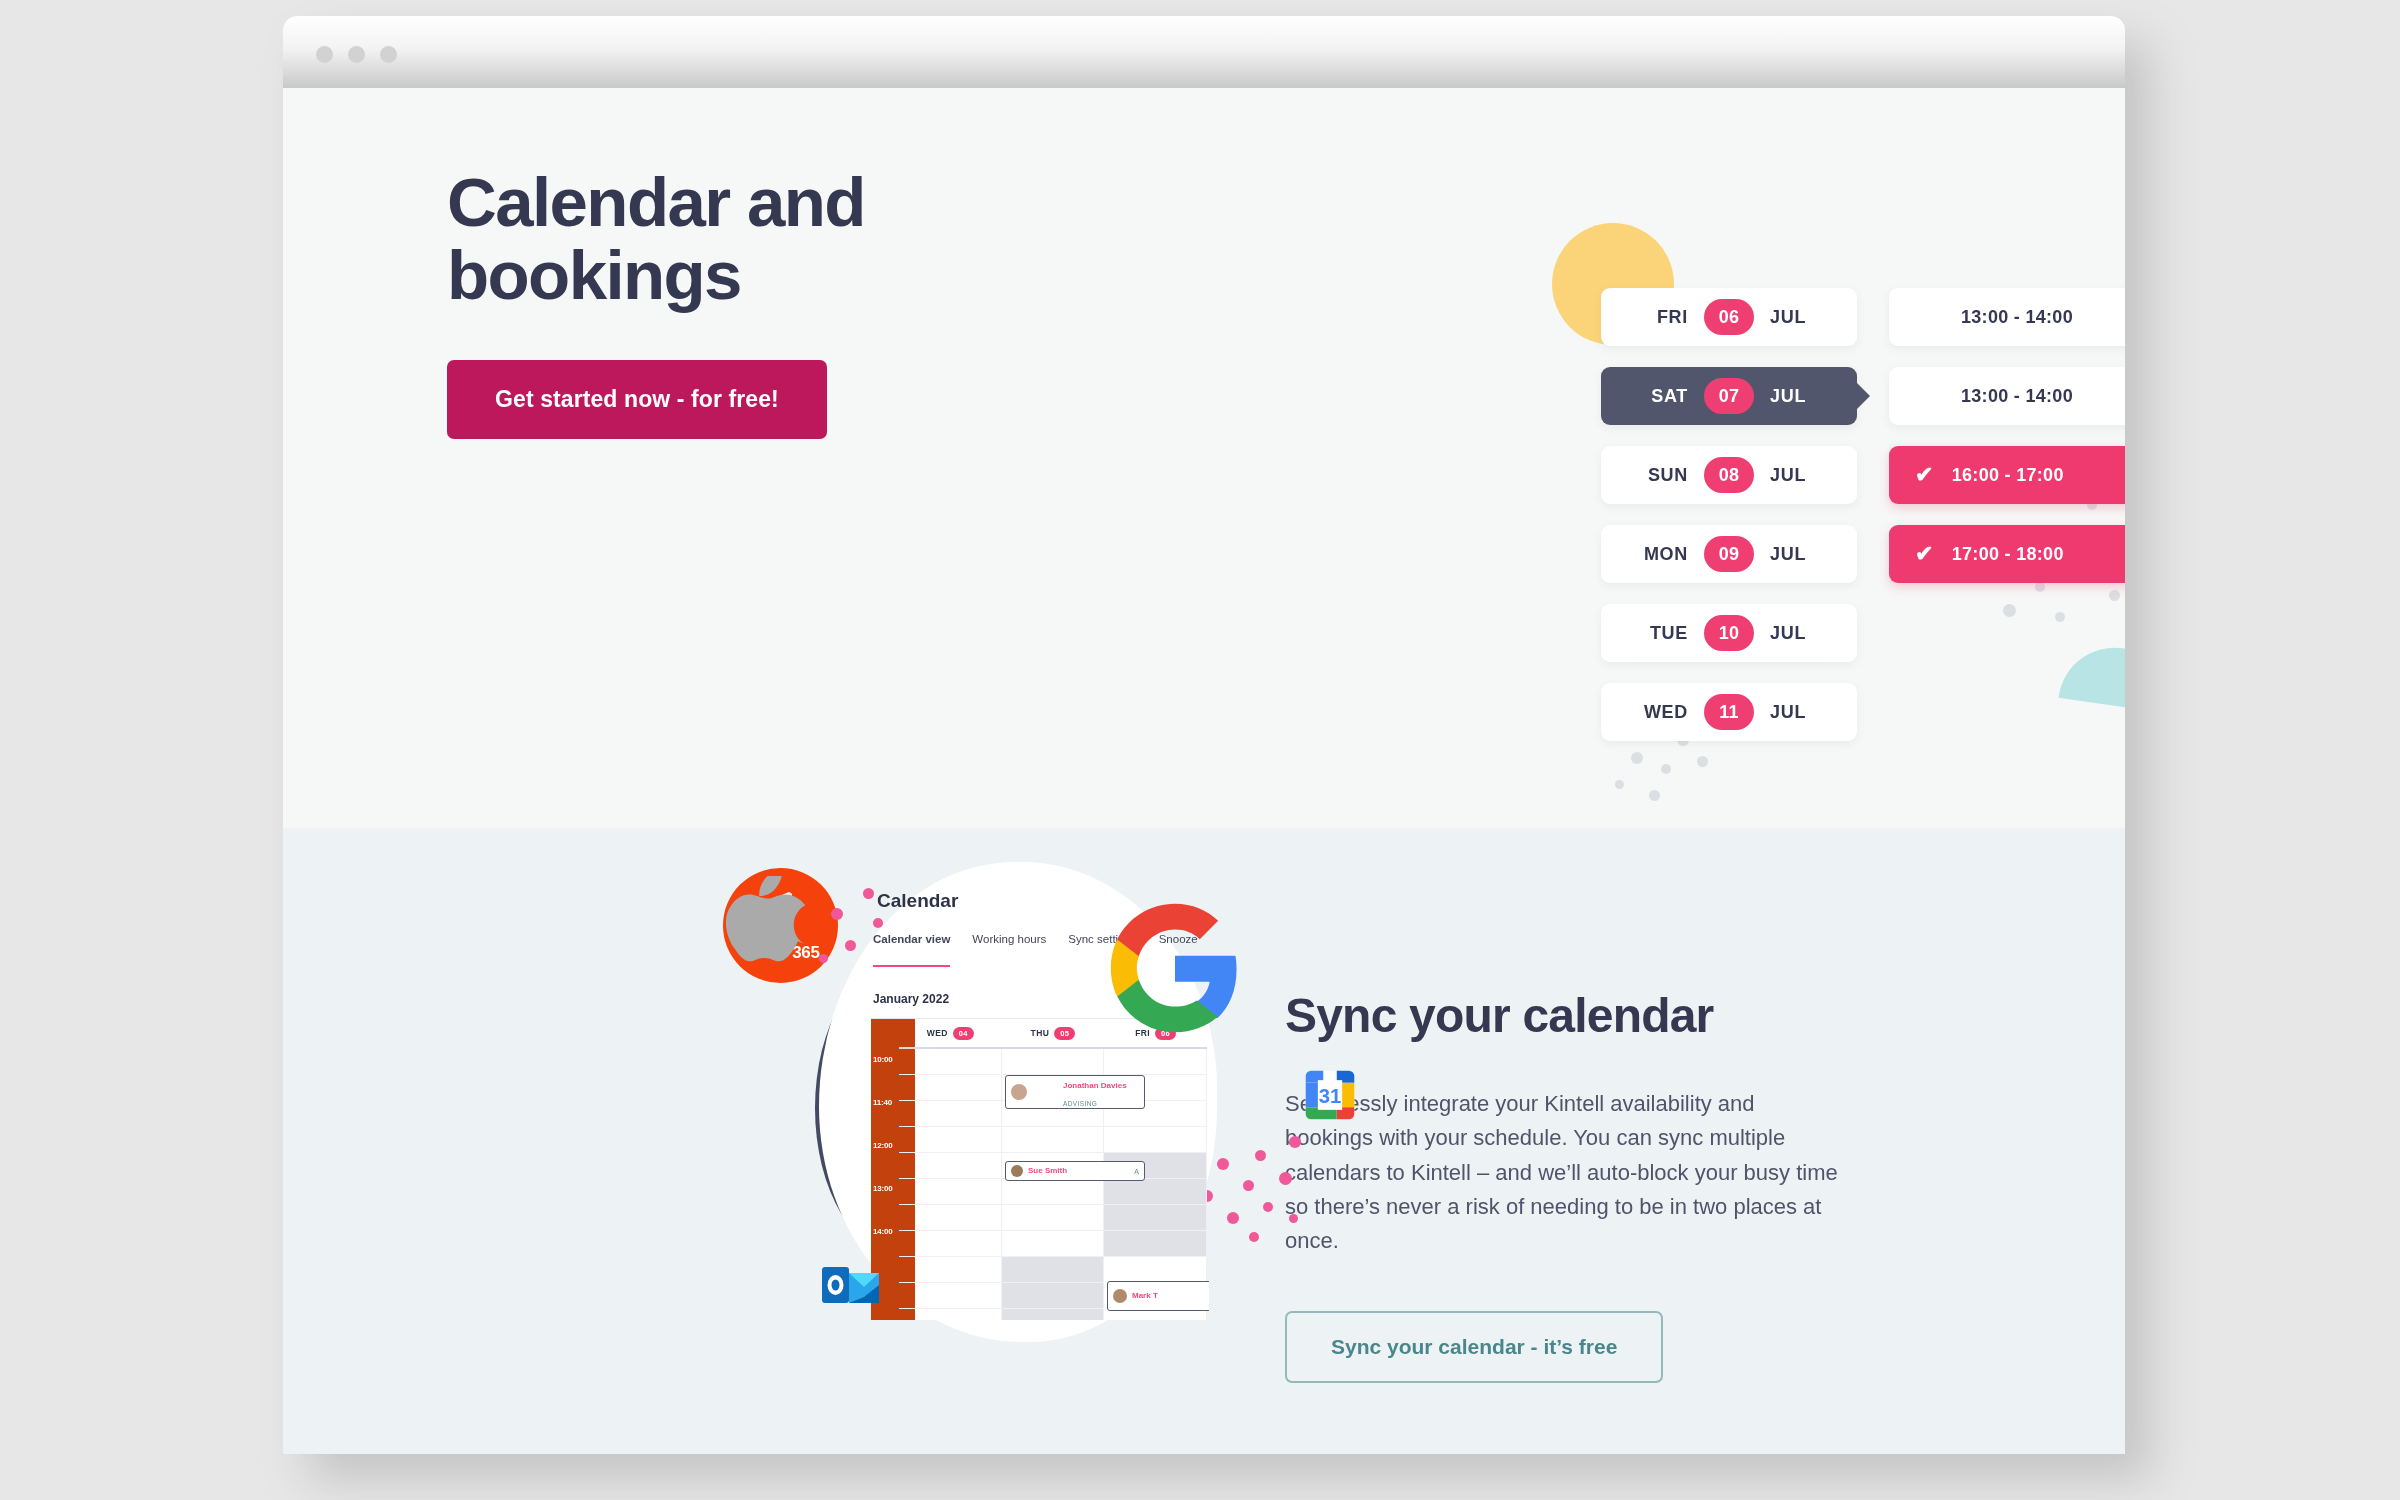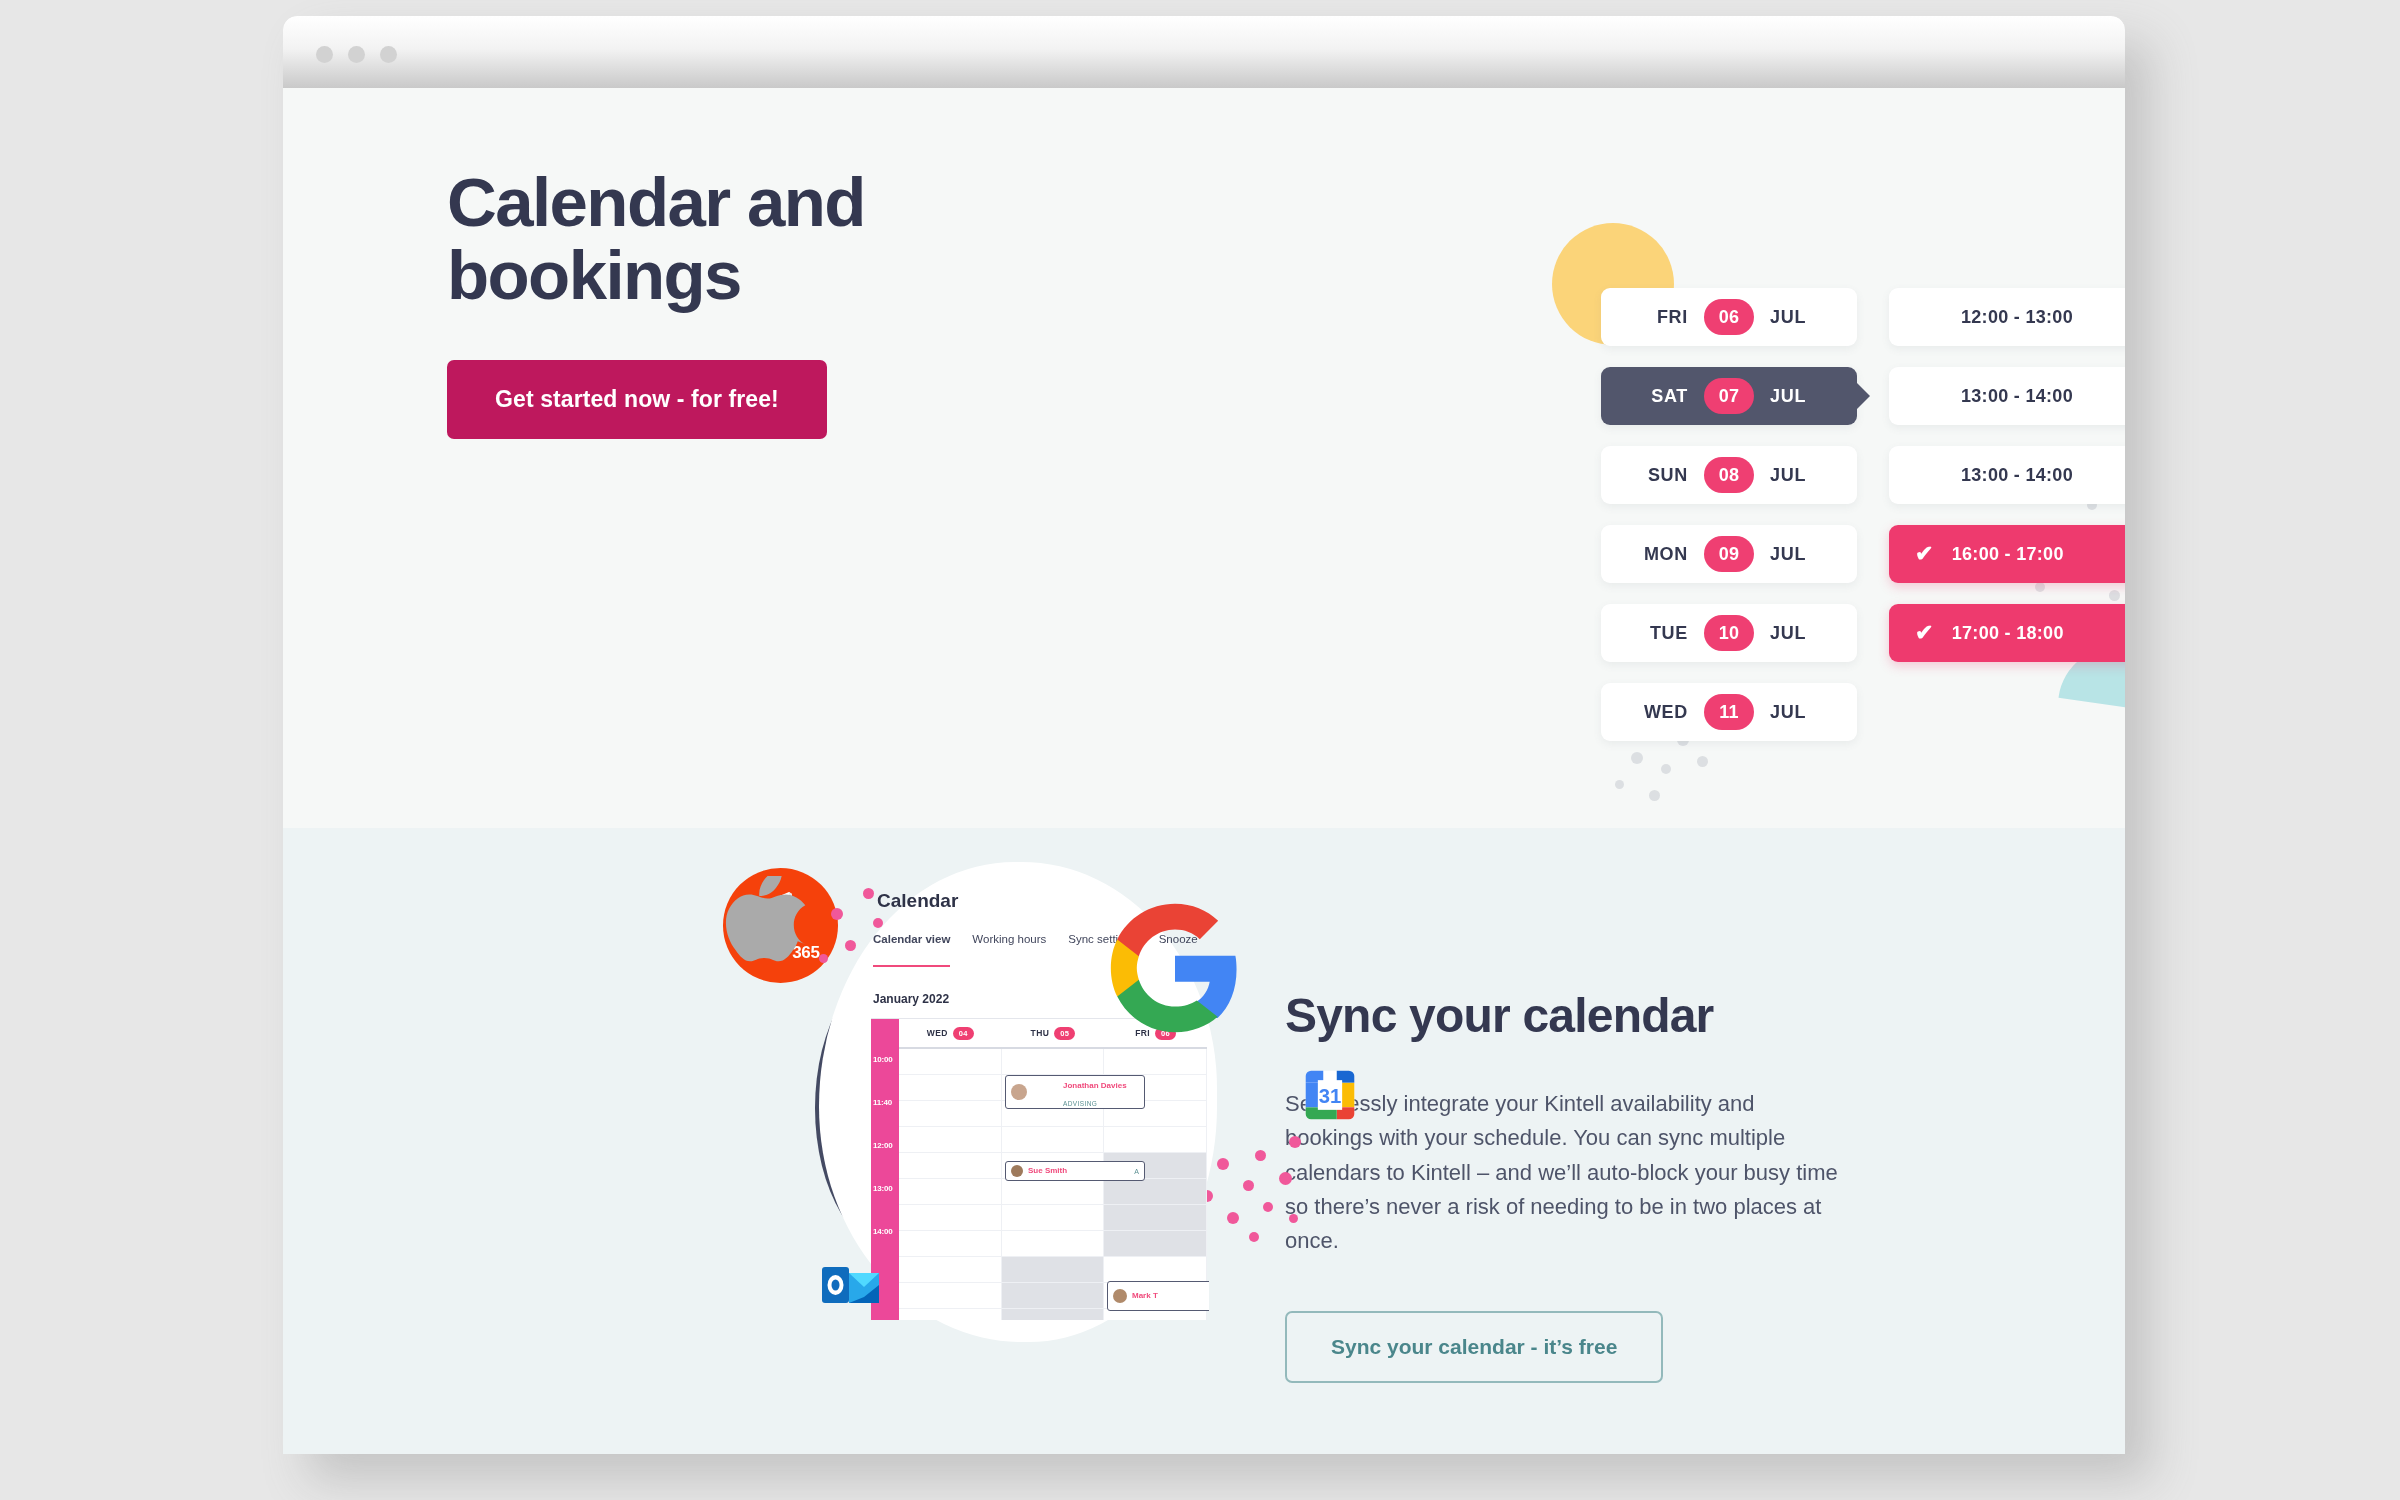--- a/index.html
+++ b/index.html
@@ -154,22 +154,22 @@
   }
   .mc-tabs span { padding-bottom: 20px; white-space: nowrap; }
   .mc-tabs span.on { border-bottom: 2.5px solid #f04a7c; font-weight: 600; }
   .mc-month { margin-top: 25px; font-size: 12px; font-weight: 700; color: #2e3247; padding-left: 2px; }
   .mc-grid {
     position: relative; margin-top: 12px;
     width: 336px; height: 312px; background: #ffffff;
     border-top: 1px solid #e4e6ec;
   }
   .mc-gutter {
-    position: absolute; left: 0; top: 0; width: 28px; height: 100%;
-    background: #ec4899;
+    position: absolute; left: 0; top: 0; width: 44px; height: 100%;
+    background: #c2410c;
     padding-left: 28px;
   }
   .mc-gutter b {
     position: absolute; left: 2px; font-size: 8px; color: #ffffff;
     font-weight: 600; letter-spacing: -.2px;
   }
   .mc-head {
     position: absolute; left: 28px; top: 0; right: 0; height: 30px;
     display: flex; border-bottom: 2px solid #d7dae2;
   }
@@ -293,23 +293,20 @@
                   <span class="daynum">10</span>
                   <span class="mon">JUL</span>
                 </div>
                 <div class="day-pill">
                   <span class="dow">WED</span>
                   <span class="daynum">11</span>
                   <span class="mon">JUL</span>
                 </div>
               </div>
             <div class="col" id="slotCol">
-                <div class="slot-pill">
-                  <span>12:00 - 13:00</span>
-                </div>
                 <div class="slot-pill">
                   <span>13:00 - 14:00</span>
                 </div>
                 <div class="slot-pill">
                   <span>13:00 - 14:00</span>
                 </div>
                 <div class="slot-pill selected">
                   <span class="check">✔</span>
                   <span>16:00 - 17:00</span>
                 </div>

